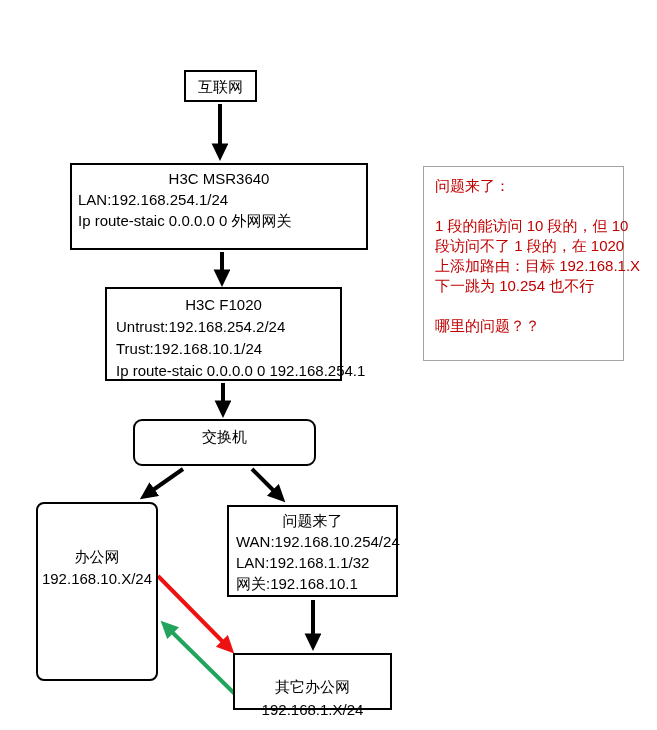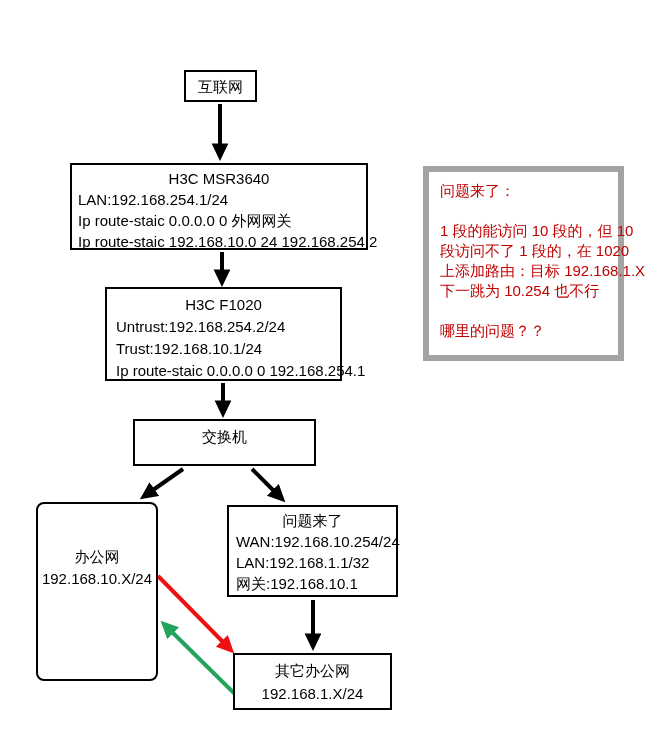--- a/index.html
+++ b/index.html
@@ -29,29 +29,29 @@
   }
   .node .bt { text-align: center; }
   .node .bl { text-align: left; white-space: nowrap; }
 
   .n-internet {
     left: 184px; top: 37px; width: 73px; height: 32px;
     display: flex; align-items: center; justify-content: center;
   }
   .n-msr3640 { left: 70px;  top: 130px; width: 298px; height: 87px;  padding: 3px 6px; }
   .n-f1020   { left: 105px; top: 254px; width: 237px; height: 94px;  padding: 5px 9px; line-height: 22px; }
-  .n-switch  { left: 133px; top: 386px; width: 183px; height: 47px;  text-align: center; padding-top: 5px; }
+  .n-switch  { left: 133px; top: 386px; width: 183px; height: 47px;  text-align: center; padding-top: 5px; border-radius: 9px; }
   .n-office  { left: 36px;  top: 469px; width: 122px; height: 179px; text-align: center; padding-top: 42px; line-height: 22px; border-radius: 8px; }
   .n-router2 { left: 227px; top: 472px; width: 171px; height: 92px;  padding: 3px 7px; }
-  .n-other   { left: 233px; top: 620px; width: 159px; height: 57px;  text-align: center; padding-top: 4px; line-height: 23px; }
+  .n-other   { left: 233px; top: 620px; width: 159px; height: 57px;  text-align: center; padding-top: 20px; line-height: 23px; }
 
   .n-problem {
     left: 423px; top: 133px; width: 201px; height: 195px;
     position: absolute;
-    border: 6px solid #a3a3a3;
+    border: 1px solid #a3a3a3;
     background: #ffffff;
     box-sizing: border-box;
     padding: 9px 11px;
     color: #c00000;
     font-size: 15px;
     line-height: 20px;
   }
   .n-problem .pline { min-height: 20px; white-space: nowrap; }
 </style>
 </head>
@@ -83,21 +83,20 @@
   </svg>
 
   <div class="node n-internet">
     <span>互联网</span>
   </div>
 
   <div class="node n-msr3640">
     <div class="bt">H3C MSR3640</div>
     <div class="bl">LAN:192.168.254.1/24</div>
     <div class="bl">Ip route-staic 0.0.0.0 0 外网网关</div>
-    <div class="bl">Ip route-staic 192.168.10.0 24 192.168.254.2</div>
   </div>
 
   <div class="node n-f1020">
     <div class="bt">H3C F1020</div>
     <div class="bl">Untrust:192.168.254.2/24</div>
     <div class="bl">Trust:192.168.10.1/24</div>
     <div class="bl">Ip route-staic 0.0.0.0 0 192.168.254.1</div>
   </div>
 
   <div class="node n-switch">

